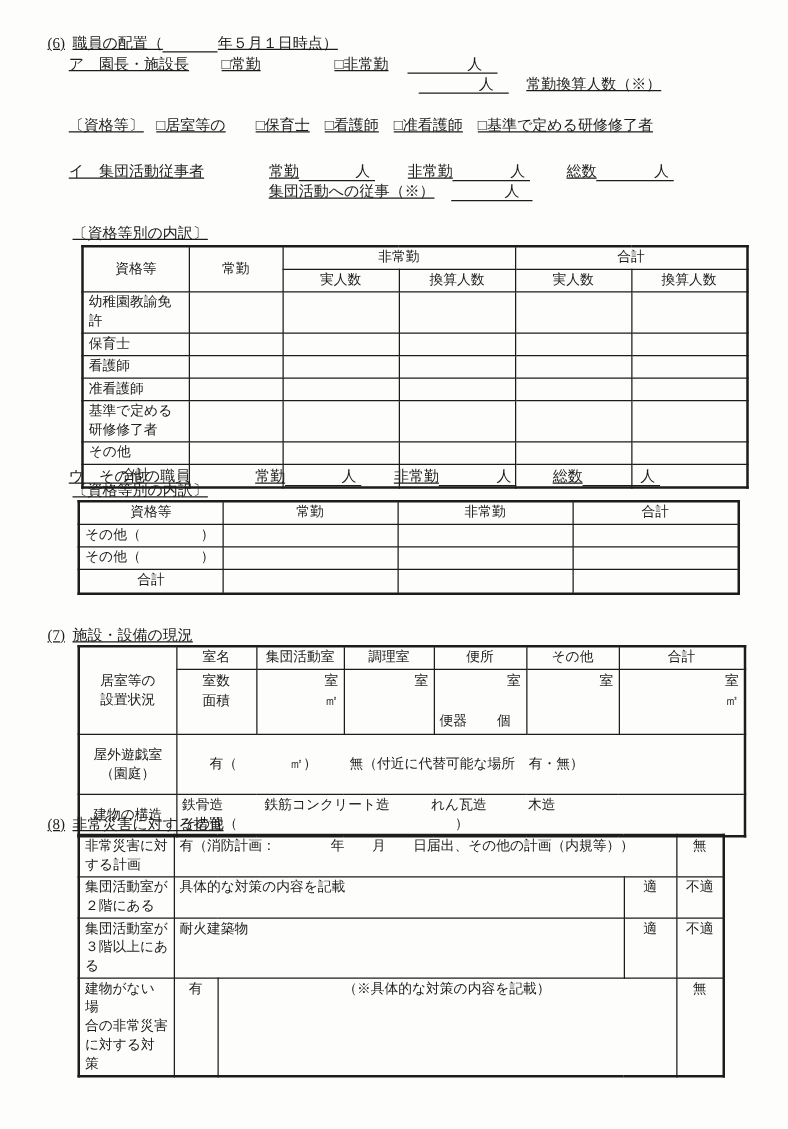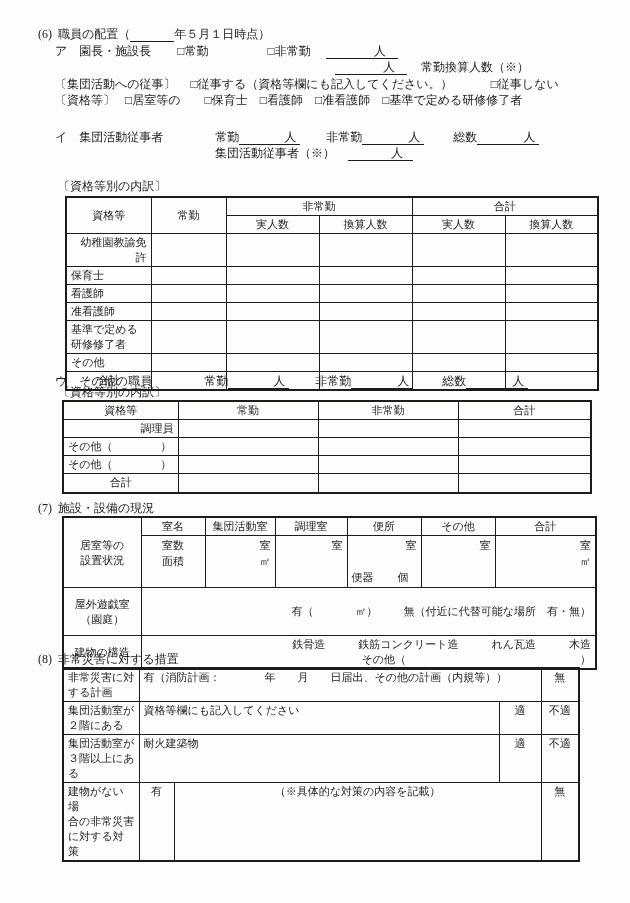--- a/index.html
+++ b/index.html
@@ -3,35 +3,35 @@
 <meta charset="utf-8">
 <style>
   * { margin:0; padding:0; box-sizing:border-box; }
   html,body { background:#ffffff; }
   .page {
     position:relative; width:630px; height:903px;
     background:#fdfdfb; color:#1c1c1c;
     font-family:"Liberation Serif","DejaVu Serif",serif;
     font-size:12px; overflow:hidden;
   }
-  .ln { position:absolute; white-space:nowrap; line-height:15px; }
+  .ln { position:absolute; white-space:nowrap; line-height:15px;text-decoration:underline; }
   .sp { display:inline-block; height:1px; }
   .ul { display:inline-block; border-bottom:1px solid #1c1c1c; text-align:right; vertical-align:bottom; line-height:14px; }
   table.t {
     position:absolute; border-collapse:collapse; table-layout:fixed;
     font-size:11px; border:2px solid #1c1c1c;
   }
   .t td { border:1px solid #1c1c1c; padding:1px 4px; vertical-align:middle; line-height:15px; overflow:hidden; }
   .t .c { text-align:center; }
   .t .r { text-align:right; }
   .t .top { vertical-align:top; }
   .pre { white-space:pre-line; }
   .nw { white-space:pre; }
   .bl2 { border-left-width:2px; }
-  .bt2 { border-top-width:2px;text-align:right; }
+  .bt2 { border-top-width:2px; }
   .dl  { border-left-style:dashed; }
   .l   { height:16px; line-height:16px; }
   .between { display:flex; justify-content:space-between; }
 </style>
 </head>
 <body>
 
 <div class="page">
 
   <div class="ln" style="left:38px;top:27px">
@@ -39,35 +39,32 @@
   </div>
 
   <div class="ln" style="left:55px;top:44px">
     <span>ア　園長・施設長</span><i class="sp" style="width:26px"></i><span>□常勤</span><i class="sp" style="width:59px"></i><span>□非常勤</span><i class="sp" style="width:15px"></i><span class="ul" style="width:72px;padding-right:12px"><span>人</span></span>
   </div>
 
   <div class="ln" style="left:335px;top:60px">
     <span class="ul" style="width:72px;padding-right:12px"><span>人</span></span><i class="sp" style="width:14px"></i><span>常勤換算人数（※）</span>
   </div>
 
-  <div class="ln" style="left:55px;top:77px">
-    <span>〔集団活動への従事〕</span><i class="sp" style="width:15px"></i><span>□従事する（資格等欄にも記入してください。）</span><i class="sp" style="width:38px"></i><span>□従事しない</span>
-  </div>
 
   <div class="ln" style="left:55px;top:93px">
     <span>〔資格等〕</span><i class="sp" style="width:10px"></i><span>□居室等の</span><i class="sp" style="width:24px"></i><span>□保育士</span><i class="sp" style="width:12px"></i><span>□看護師</span><i class="sp" style="width:12px"></i><span>□准看護師</span><i class="sp" style="width:12px"></i><span>□基準で定める研修修了者</span>
   </div>
 
 
   <div class="ln" style="left:55px;top:130px">
     <span>イ　集団活動従事者</span><i class="sp" style="width:52px"></i><span>常勤</span><span class="ul" style="width:61px;padding-right:4px"><span>人</span></span><i class="sp" style="width:26px"></i><span>非常勤</span><span class="ul" style="width:62px;padding-right:4px"><span>人</span></span><i class="sp" style="width:29px"></i><span>総数</span><span class="ul" style="width:62px;padding-right:4px"><span>人</span></span>
   </div>
 
   <div class="ln" style="left:215px;top:146px">
-    <span>集団活動従事者（※）</span><i class="sp" style="width:13px"></i><span class="ul" style="width:65px;padding-right:10px"><span>人</span></span>
+    <span>集団活動への従事（※）</span><i class="sp" style="width:13px"></i><span class="ul" style="width:65px;padding-right:10px"><span>人</span></span>
   </div>
 
 
   <div class="ln" style="left:58px;top:179px">
     <span>〔資格等別の内訳〕</span>
   </div>
 
   <table class="t" style="left:65px;top:196px;width:532px">
     <colgroup>
         <col style="width:85px">
@@ -164,26 +161,20 @@
         <col style="width:140px">
         <col style="width:140px">
         <col style="width:133px">
       </colgroup>
     <tbody>
         <tr style="height:18px">
       <td class="c">資格等</td>
       <td class="c bl2">常勤</td>
       <td class="c bl2">非常勤</td>
       <td class="c bl2">合計</td>
-    </tr>
-    <tr style="height:18px">
-      <td class="bt2">調理員</td>
-      <td class="bl2 bt2"></td>
-          <td class="bl2 bt2"></td>
-          <td class="bl2 bt2"></td>
     </tr>
     <tr style="height:18px">
       <td>
             <div class="between" style="padding-right:2px">
               <span>その他（</span>
               <span>）</span>
             </div>
           </td>
       <td class="bl2"></td>
           <td class="bl2"></td>
@@ -294,21 +285,21 @@
     <tbody>
         <tr style="height:33px">
       <td class="pre top">非常災害に対
 する計画</td>
       <td colspan="3" class="top nw">有（消防計画：　　　　年　　月　　日届出、その他の計画（内規等））</td>
       <td class="c top">無</td>
     </tr>
     <tr style="height:33px">
       <td class="pre top">集団活動室が
 ２階にある</td>
-      <td colspan="2" class="top nw">資格等欄にも記入してください</td>
+      <td colspan="2" class="top nw">具体的な対策の内容を記載</td>
       <td class="c top">適</td>
       <td class="c top">不適</td>
     </tr>
     <tr style="height:44px">
       <td class="pre top">集団活動室が
 ３階以上にあ
 る</td>
       <td colspan="2" class="top nw">耐火建築物</td>
       <td class="c top">適</td>
       <td class="c top">不適</td>

